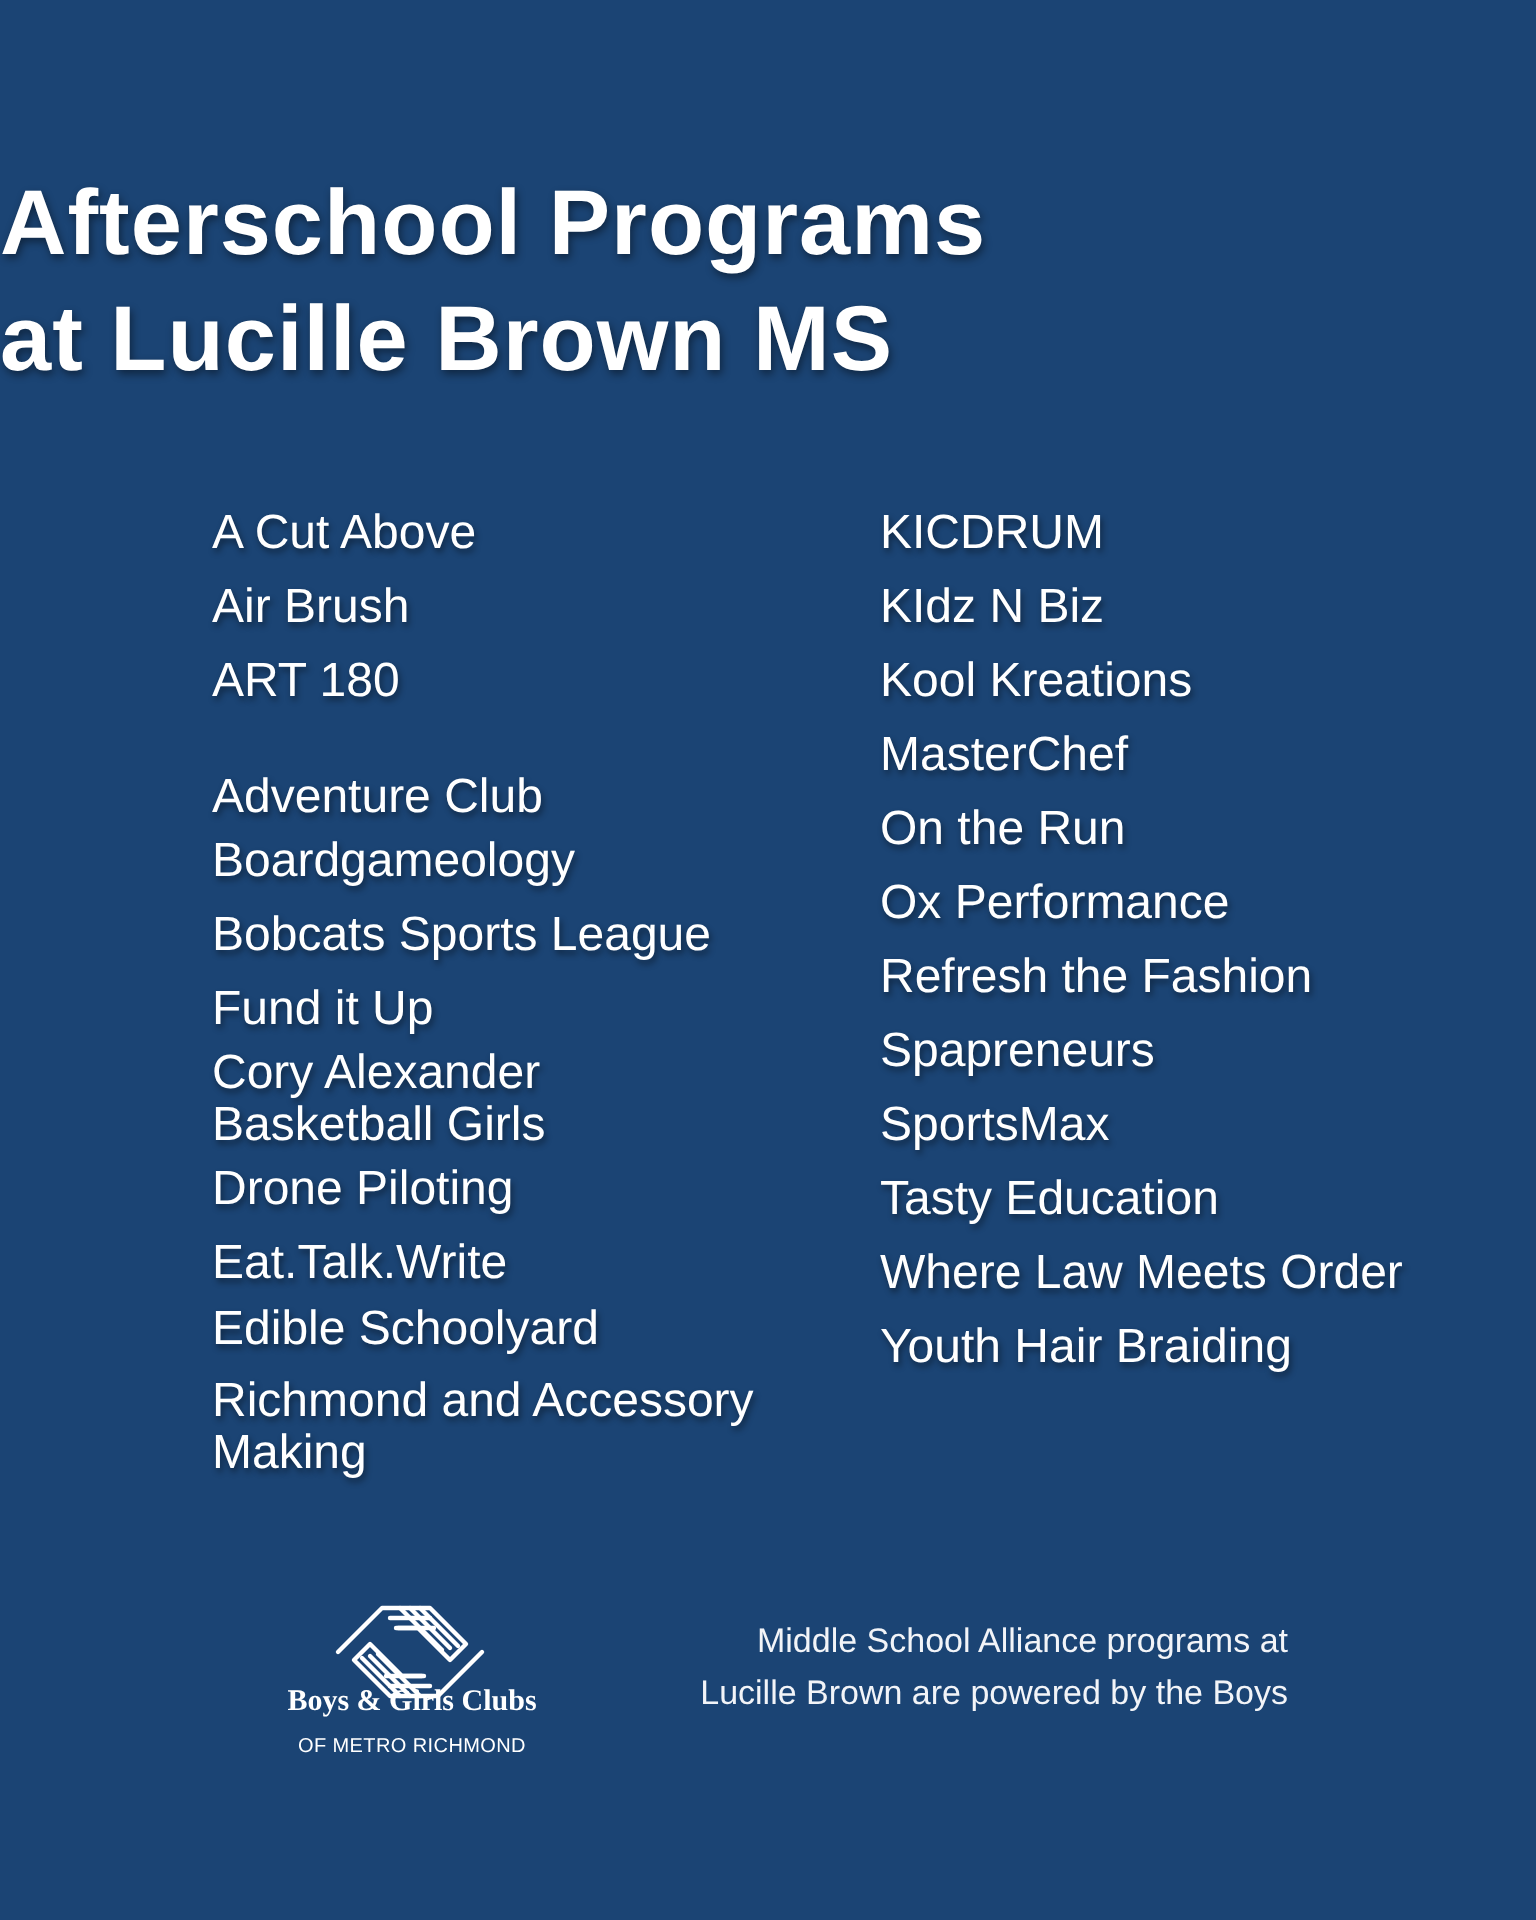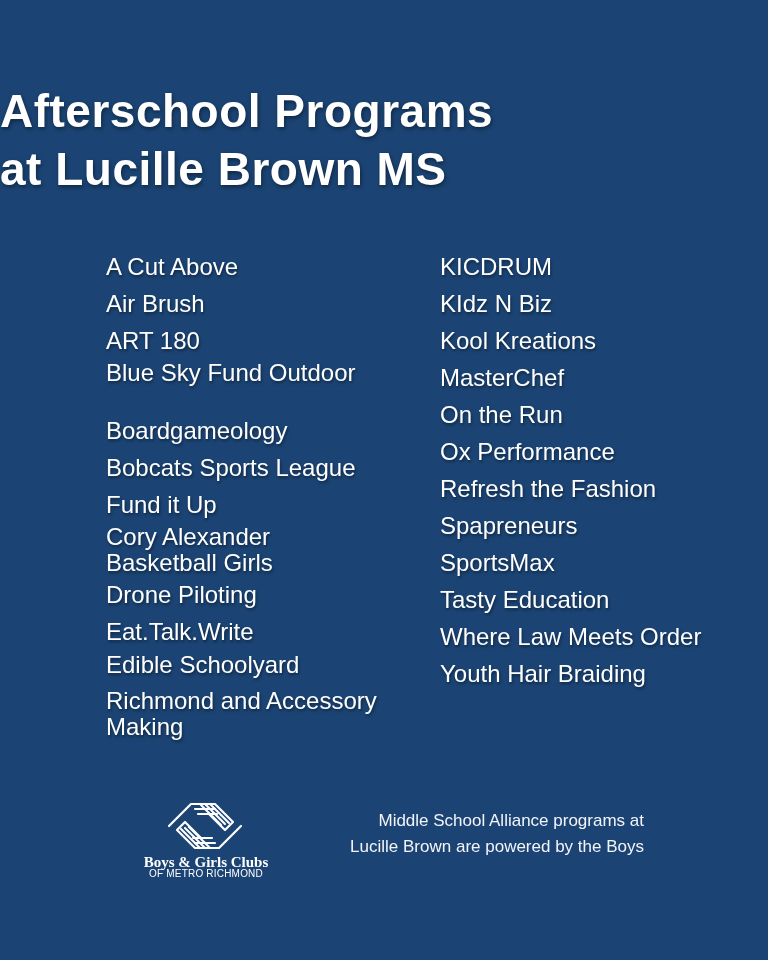--- a/index.html
+++ b/index.html
@@ -58,21 +58,21 @@
     .logo-hands {
       position: absolute;
       left: 37px;
       top: 0;
       width: 80px;
       height: 52px;
     }
     .logo-name {
       position: absolute;
       left: 0;
-      top: 53px;
+      top: 42px;
       width: 156px;
       text-align: center;
       font-family: "Liberation Serif", serif;
       font-weight: bold;
       font-size: 15px;
       line-height: 18px;
       white-space: nowrap;
     }
     .logo-sub {
       position: absolute;
@@ -104,21 +104,21 @@
 
 <div class="title">
   <div>Afterschool Programs</div>
   <div>at Lucille Brown MS</div>
 </div>
 
 <div class="col col-left">
   <div class="item" style="top:254px"><span>A Cut Above</span></div>
   <div class="item" style="top:291px"><span>Air Brush</span></div>
   <div class="item" style="top:328px"><span>ART 180</span></div>
-  <div class="item" style="top:360px"><span>Blue Sky Fund Outdoor</span><br></div>
+  <div class="item" style="top:360px"><br><span>Adventure Club</span></div>
   <div class="item" style="top:418px"><span>Boardgameology</span></div>
   <div class="item" style="top:455px"><span>Bobcats Sports League</span></div>
   <div class="item" style="top:492px"><span>Fund it Up</span></div>
   <div class="item" style="top:524px"><span>Cory Alexander</span><br><span>Basketball Girls</span></div>
   <div class="item" style="top:582px"><span>Drone Piloting</span></div>
   <div class="item" style="top:619px"><span>Eat.Talk.Write</span></div>
   <div class="item" style="top:652px"><span>Edible Schoolyard</span></div>
   <div class="item" style="top:688px"><span>Richmond and Accessory</span><br><span>Making</span></div>
 </div>
 

